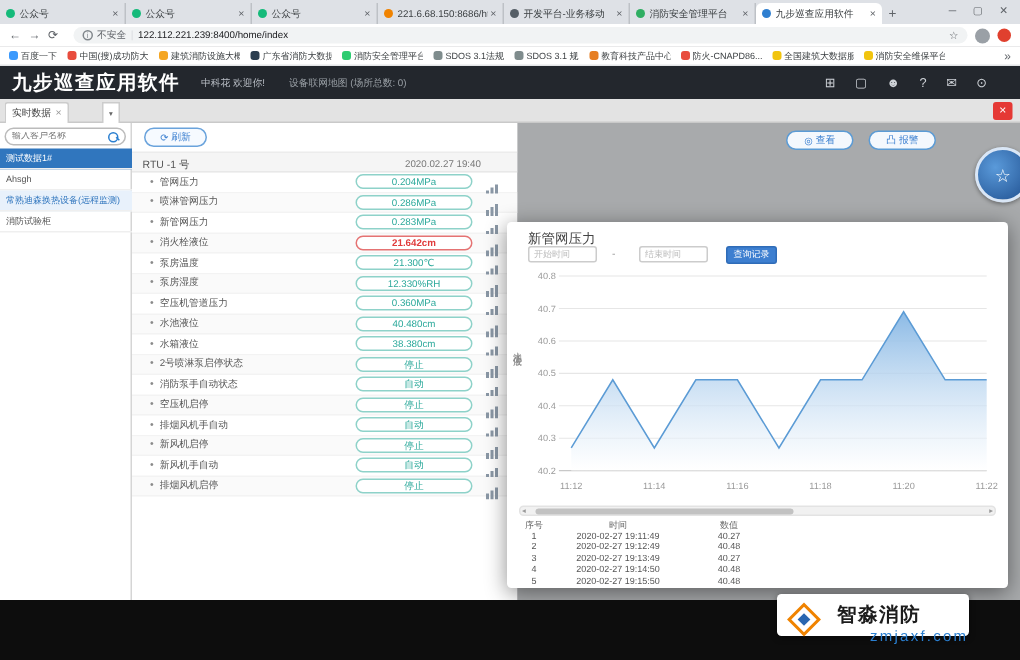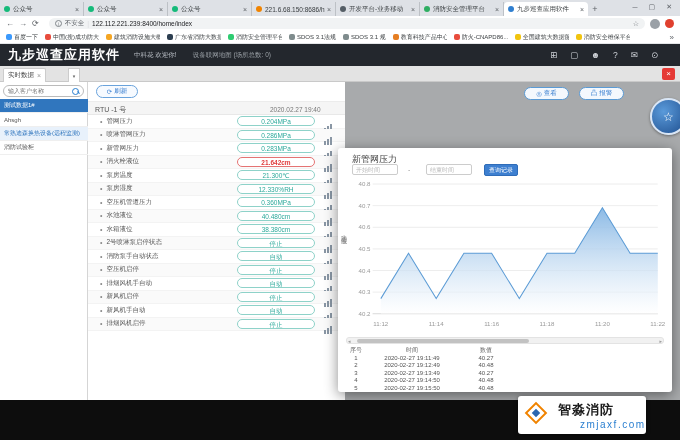--- a/index.html
+++ b/index.html
@@ -98,21 +98,21 @@
   .hthumb{position:absolute;left:10px;top:0.5px;width:172px;height:4.5px;background:#c2c2c2;border-radius:2px;cursor:pointer;}
   .harrow{position:absolute;top:-0.5px;font-size:5px;color:#999;}
   .dtable{position:absolute;left:6px;top:199px;width:322px;}
   .trow{display:flex;height:7.4px;align-items:center;}
   .trow.head span{color:#666;}
   .trow span{font-size:6px;color:#555;text-align:center;white-space:nowrap;overflow:hidden;}
   .c1{width:24px;}.c2{width:88px;}.c3{width:60px;}
 
   
   .footer{position:absolute;left:0;top:400px;width:680px;height:40px;background:#0d0d0d;}
-  .watermark{position:absolute;left:518px;top:396px;width:128px;height:38px;background:#fff;border-radius:3px;box-shadow:0 1px 4px rgba(0,0,0,.4);}
+  .watermark{position:absolute;left:518px;top:396px;width:128px;height:28px;background:#fff;border-radius:3px;box-shadow:0 1px 4px rgba(0,0,0,.4);}
   .wm-logo{position:absolute;left:10px;top:9px;width:16px;height:16px;border:2.5px solid #f08300;transform:rotate(45deg);display:flex;align-items:center;justify-content:center;}
   .wm-logo i{display:block;width:6px;height:6px;background:#2a66b0;}
   .wm-brand{position:absolute;left:40px;top:5px;font-size:13px;font-weight:bold;color:#1c1c1c;letter-spacing:1px;}
   .wm-url{position:absolute;left:42px;top:23px;font-size:10px;color:#2a7fd0;letter-spacing:1.5px;margin-left:20px;}
 </style>
 </head>
 <body>
 
 <div id="screen">
 

